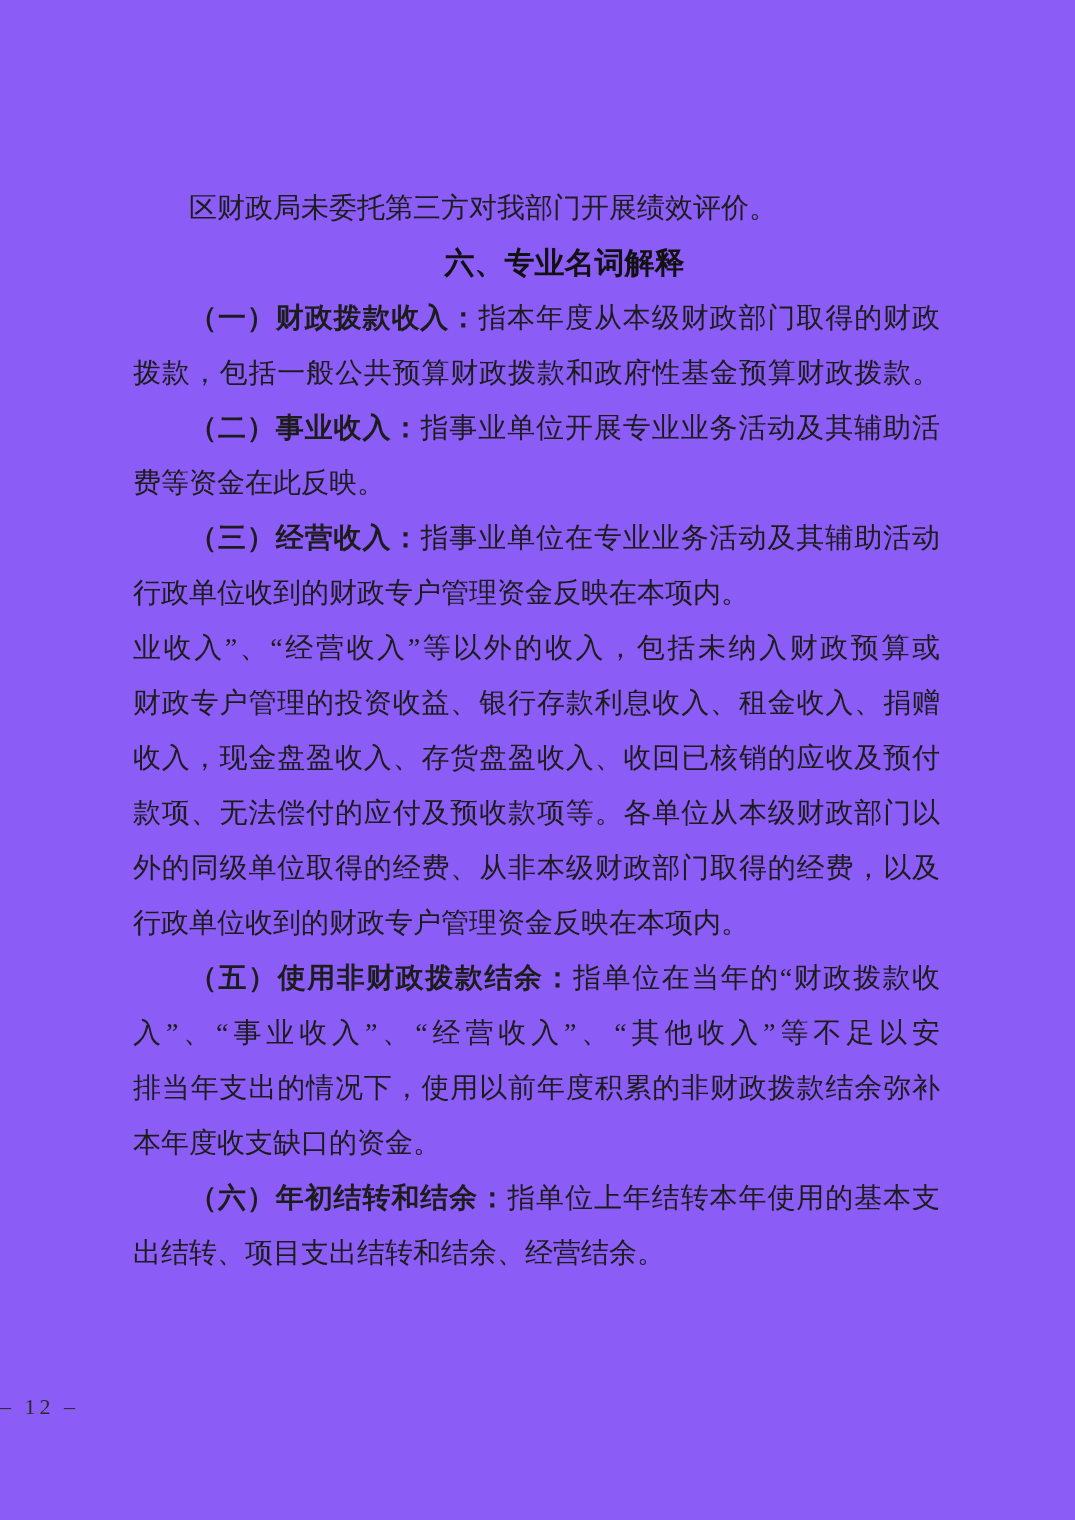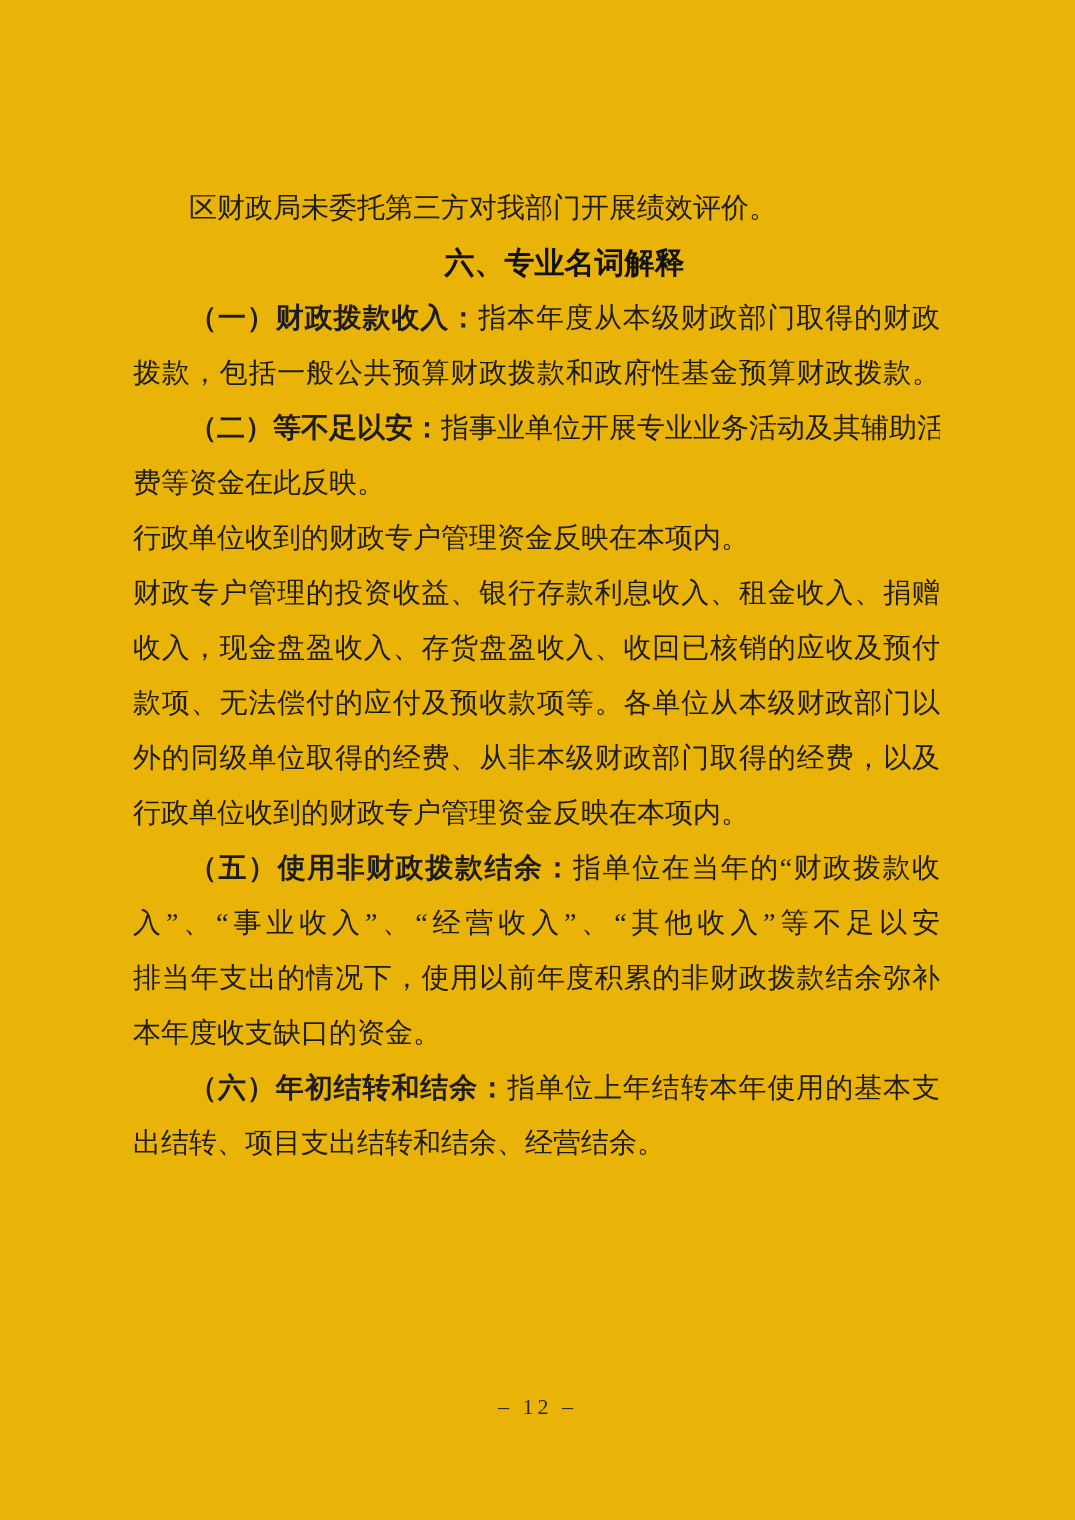--- a/index.html
+++ b/index.html
@@ -4,21 +4,21 @@
 <style>
   html, body {
     margin: 0;
     padding: 0;
     background: #ffffff;
   }
   .page {
     position: relative;
     width: 1075px;
     height: 1520px;
-    background: #eab308;
+    background: #8b5cf6;
     overflow: hidden;
     font-family: "Liberation Serif", "DejaVu Serif", serif;
     color: #1c1c1c;
   }
   .content {
     position: absolute;
     left: 133px;
     top: 180px;
     width: 807px;
   }
@@ -49,44 +49,46 @@
     text-align-last: auto;
     color: #111111;
   }
   .footer {
     position: absolute;
     left: 0;
     top: 1392px;
     width: 100%;
     height: 30px;
     line-height: 30px;
-    text-align: center;
+    text-align: left;
     font-size: 22px;
     color: #2a2a2a;
     letter-spacing: 4px;
   }
 </style>
 </head>
 <body>
 
 <div class="page">
   <div class="content">
 
     <div class="line last indent"><span>区财政局未委托第三方对我部门开展绩效评价。</span></div>
 
     <div class="line heading indent"><span>六、专业名词解释</span></div>
 
     <div class="line indent"><span class="term">（一）财政拨款收入：</span><span>指本年度从本级财政部门取得的财政</span></div>
     <div class="line"><span>拨款，包括一般公共预算财政拨款和政府性基金预算财政拨款。</span></div>
 
-    <div class="line indent"><span class="term">（二）等不足以安：</span><span>指事业单位开展专业业务活动及其辅助活</span></div>
+    <div class="line indent"><span class="term">（二）事业收入：</span><span>指事业单位开展专业业务活动及其辅助活</span></div>
     <div class="line last"><span>费等资金在此反映。</span></div>
 
+    <div class="line indent"><span class="term">（三）经营收入：</span><span>指事业单位在专业业务活动及其辅助活动</span></div>
     <div class="line last"><span>行政单位收到的财政专户管理资金反映在本项内。</span></div>
 
+    <div class="line"><span>业收入”、“经营收入”等以外的收入，包括未纳入财政预算或</span></div>
     <div class="line"><span>财政专户管理的投资收益、银行存款利息收入、租金收入、捐赠</span></div>
     <div class="line"><span>收入，现金盘盈收入、存货盘盈收入、收回已核销的应收及预付</span></div>
     <div class="line"><span>款项、无法偿付的应付及预收款项等。各单位从本级财政部门以</span></div>
     <div class="line"><span>外的同级单位取得的经费、从非本级财政部门取得的经费，以及</span></div>
     <div class="line last"><span>行政单位收到的财政专户管理资金反映在本项内。</span></div>
 
     <div class="line indent"><span class="term">（五）使用非财政拨款结余：</span><span>指单位在当年的“财政拨款收</span></div>
     <div class="line"><span>入”、“事业收入”、“经营收入”、“其他收入”等不足以安</span></div>
     <div class="line"><span>排当年支出的情况下，使用以前年度积累的非财政拨款结余弥补</span></div>
     <div class="line last"><span>本年度收支缺口的资金。</span></div>

